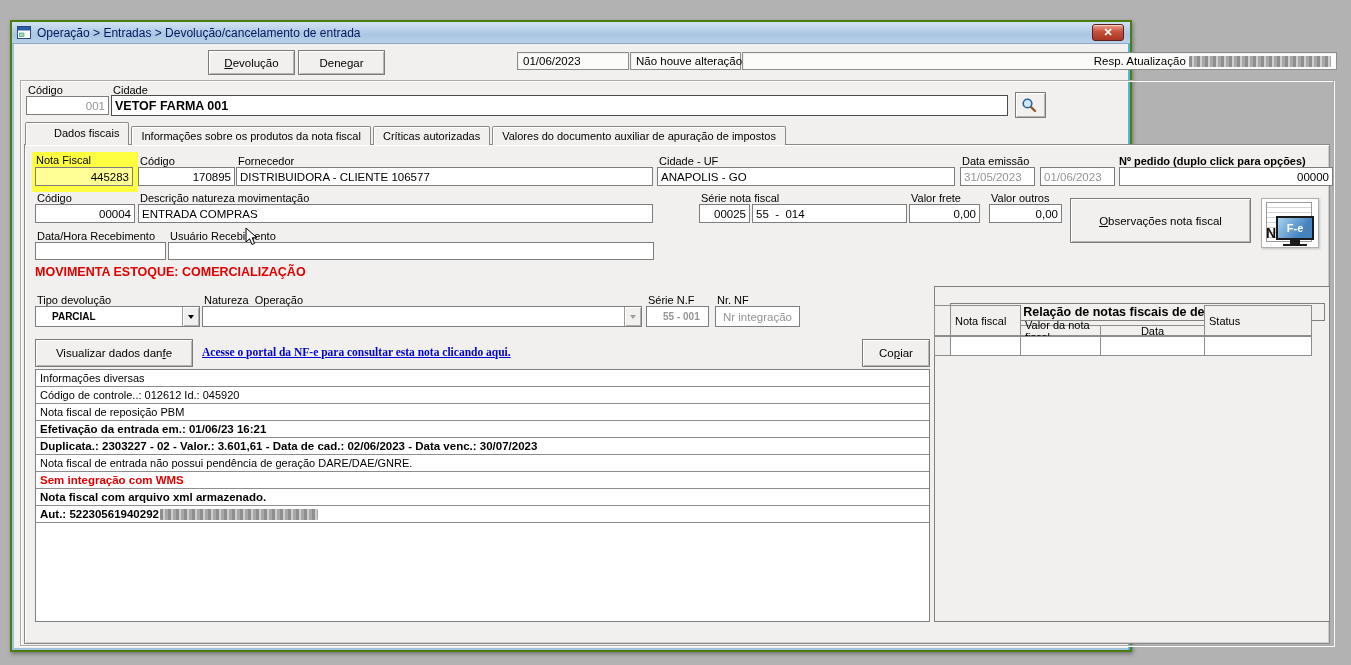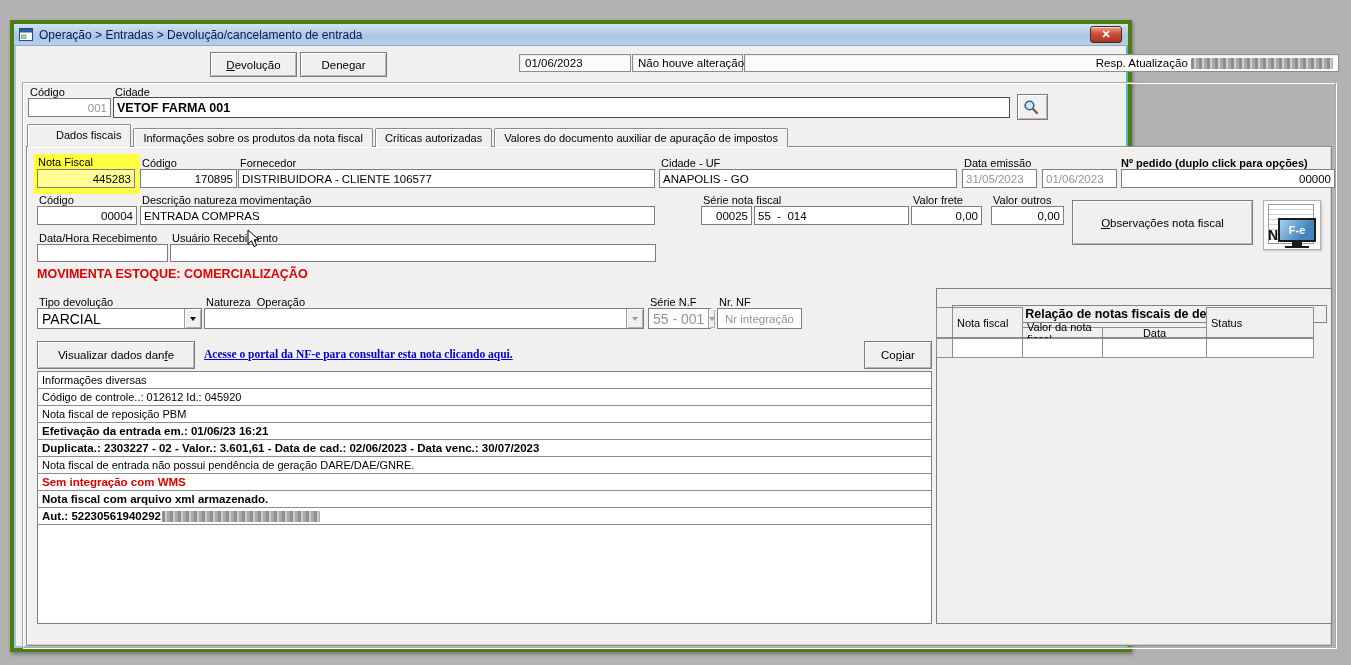--- a/index.html
+++ b/index.html
@@ -6,21 +6,21 @@
   html,body { width:1351px; height:665px; }
   body {
     background:#b2b2b2;
     font-family:"Liberation Sans", sans-serif;
     position:relative; overflow:hidden;
     color:#000;
   }
   .window {
     position:absolute; left:10px; top:20px; width:1122px; height:632px;
     background:#f1f0ee;
-    border:4px solid #4d7c0f;
+    border:2px solid #4d7c0f;
     box-shadow: inset -2px 0 0 #4fb6d8, inset 2px 0 0 #9fc2de, inset 0 -2px 0 #9fc2de, 1px 2px 4px rgba(0,0,0,.35);
   }
   .titlebar {
     position:absolute; left:0; top:0; width:100%; height:22px;
     background:linear-gradient(#d2e2f4,#a9c6e2 60%,#b9d1ea);
     display:flex; align-items:center; padding:0 5px; gap:6px;
     border-bottom:1px solid #8fa9c4;
   }
   .title-text { font-size:12px; color:#06185c; }
   .close-btn {
@@ -71,21 +71,21 @@
     box-shadow: inset 1px 1px 0 #ffffff, inset -1px -1px 0 #cfcfcf;
     z-index:2;
   }
   .ylw-block { position:absolute; background:#ffff42; }
   .ylw-block .fld { background:#ffff96; }
   .red-note { position:absolute; color:#e00000; font-weight:bold; font-size:12.5px; white-space:pre; }
   .combo {
     position:absolute; background:#fff; border:1px solid #7d7d7d;
     display:flex; align-items:stretch;
   }
-  .combo .cval { flex:1; font-size:14px; display:flex; align-items:center; padding:0 4px; white-space:pre; }
+  .combo .cval { flex:1; font-size:10px; display:flex; align-items:center; padding:0 16px; white-space:pre;font-weight:bold; }
   .combo .cbtn {
     width:17px; background:#f1f0ee; border-left:1px solid #9a9a9a;
     box-shadow: inset 1px 1px 0 #fff, inset -1px -1px 0 #b0b0b0;
     display:flex; align-items:center; justify-content:center;
   }
   .tri { width:0; height:0; border-left:3.5px solid transparent; border-right:3.5px solid transparent; border-top:4px solid #000; }
   .tri.dis { border-top-color:#9e9e9e; }
   .link { position:absolute; color:#0000cf; font-weight:bold; font-size:11.5px; text-decoration:underline; white-space:pre; cursor:default; }
   .info {
     position:absolute; background:#fff; border:1px solid #808080;

